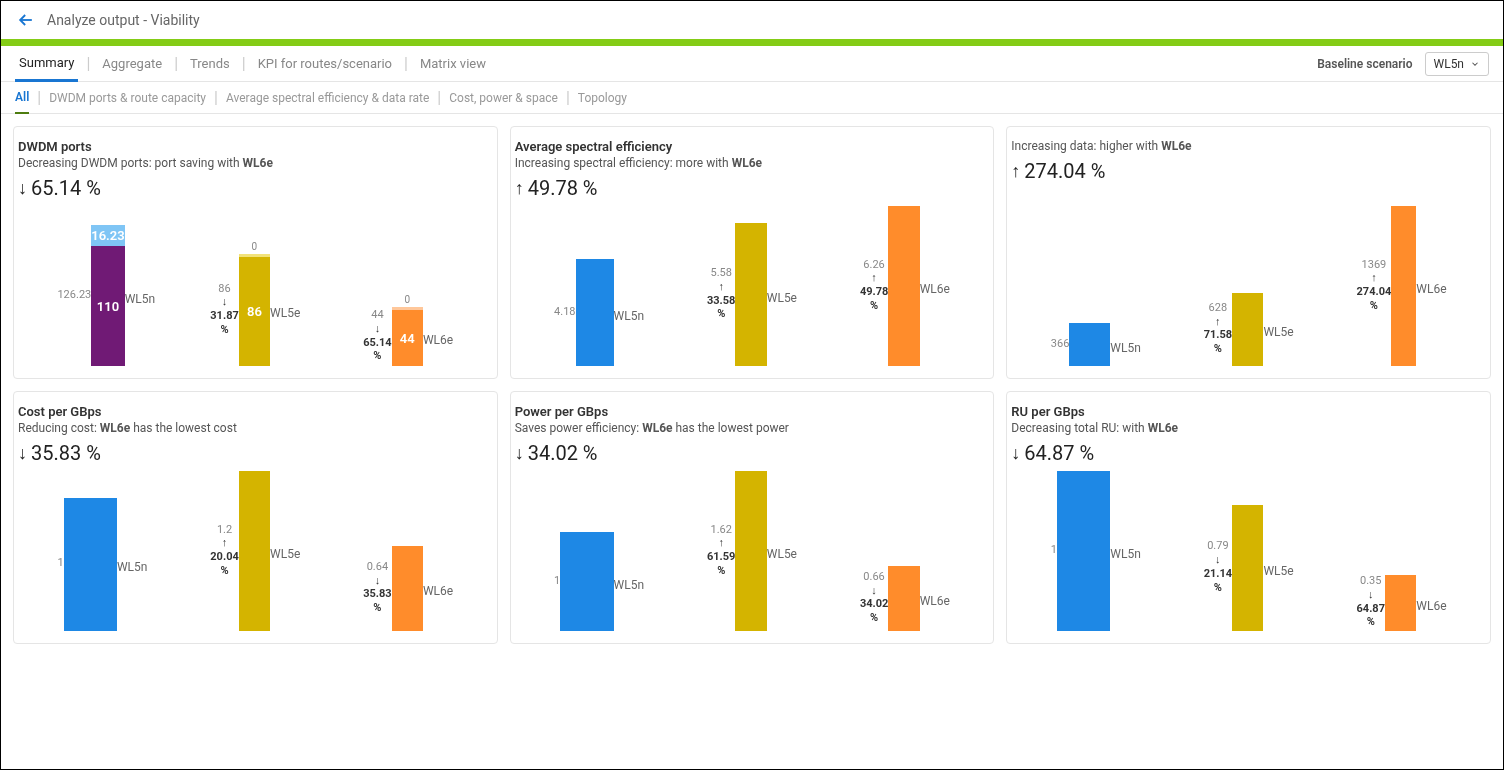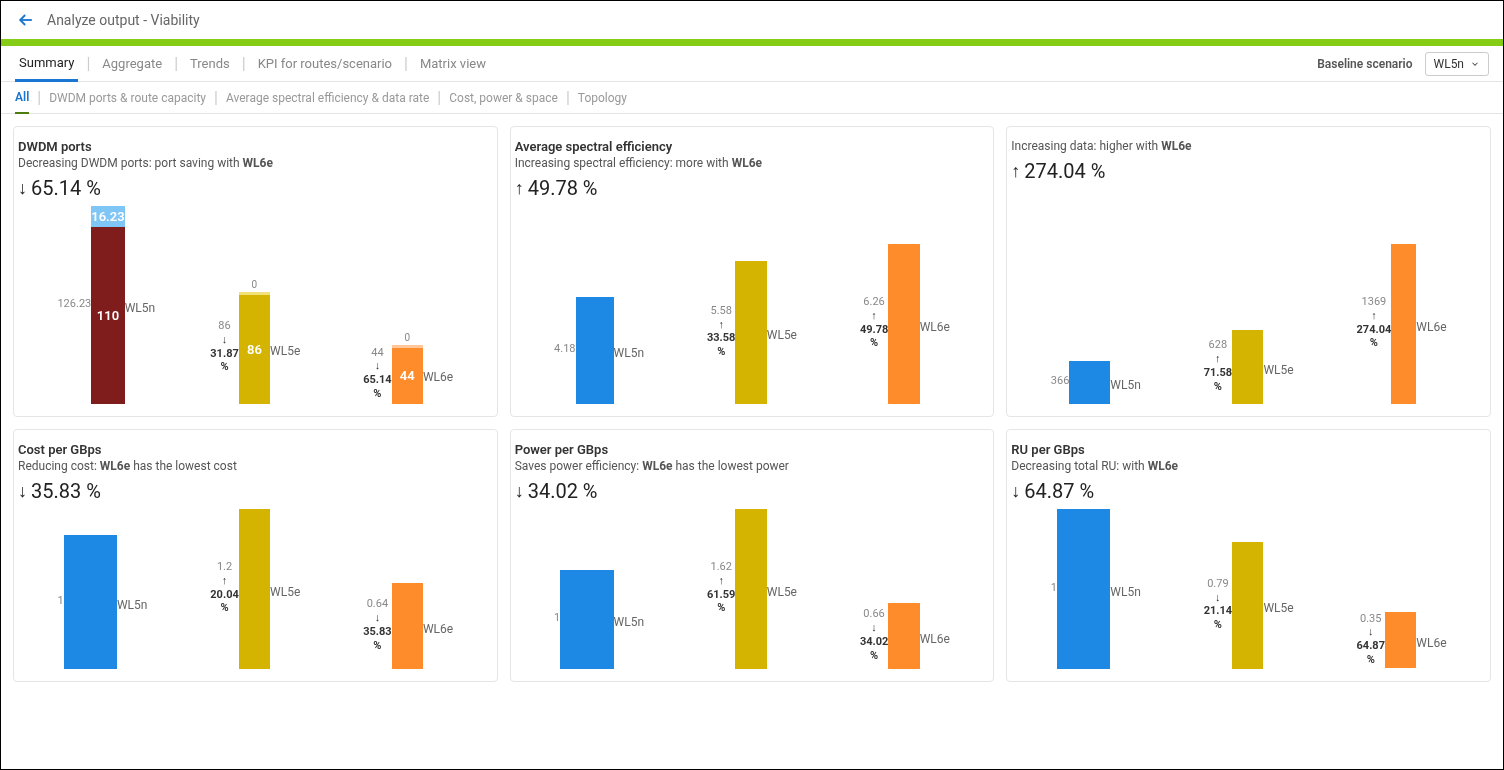--- a/index.html
+++ b/index.html
@@ -85,21 +85,21 @@
         <span class="arrow">↓</span>
         <span>65.14 %</span>
       </div>
       <div class="chart">
         <div class="barwrap">
           <div class="barlabels">
             <div>126.23</div>
           </div>
           <div class="bar">
             <div class="seg" style="background: rgb(127, 197, 245); height: 20.572px;">16.23</div>
-            <div class="seg" style="background: #7f1d1d; height: 177px;">110</div>
+            <div class="seg" style="background: #701a75; height: 120px;">110</div>
           </div>
           <div class="xaxis">WL5n</div>
         </div>
         <div class="barwrap">
           <div class="barlabels">
             <div>86</div>
             <div class="delta">↓ 31.87 %</div>
           </div>
           <div class="bar">
             <div class="seg" style="background: rgb(242, 226, 122); height: 3px;"></div>

